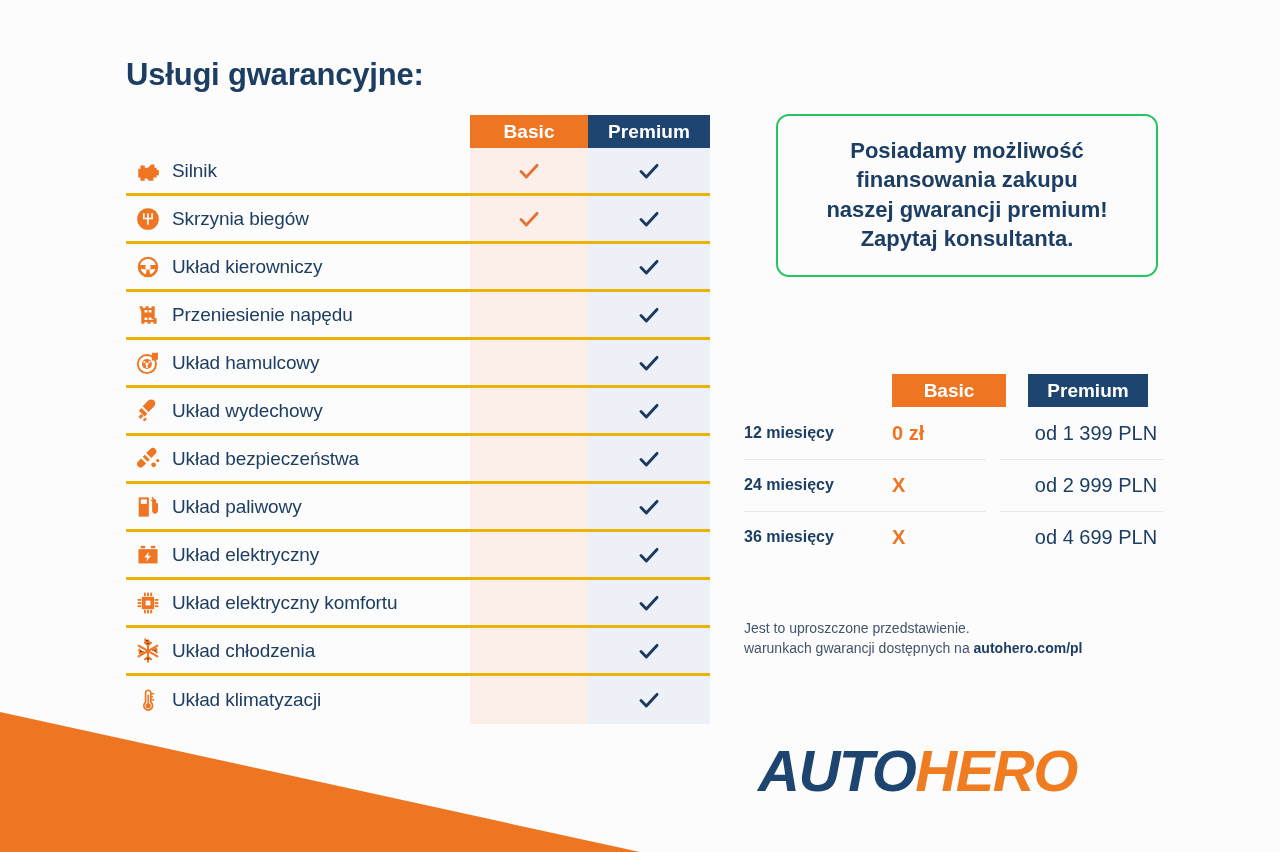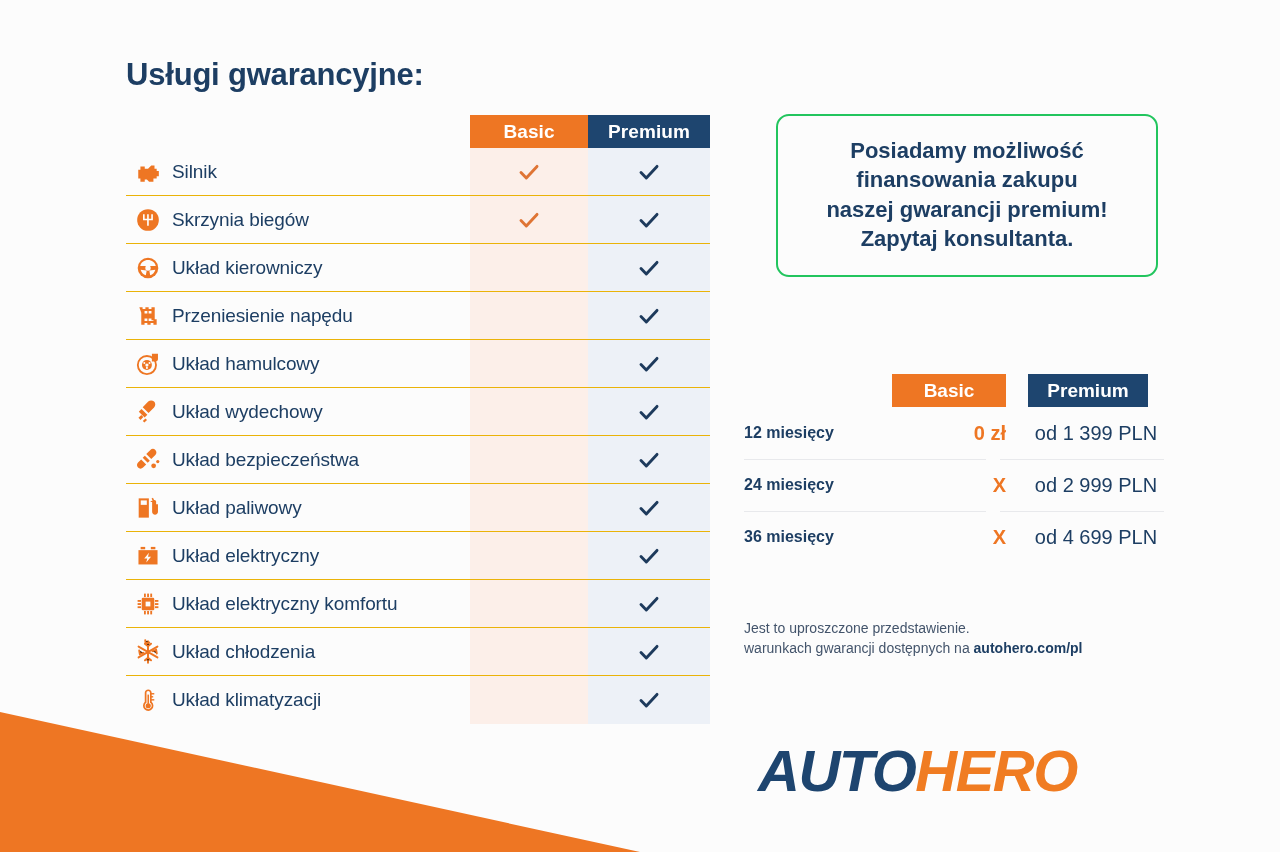--- a/index.html
+++ b/index.html
@@ -79,21 +79,21 @@
   }
   .col-chip.basic   { width: 118px; background: #EE7623; }
   .col-chip.premium { width: 122px; background: #1E456F; }
 
   .srv-row {
     position: relative;
     z-index: 1;
     display: flex;
     align-items: center;
     height: 48px;
-    border-bottom: 1px solid #eab308;
+    border-bottom: 3px solid #eab308;
   }
   .srv-row:last-child { border-bottom: none; }
 
   .srv-icon {
     width: 46px;
     display: flex;
     align-items: center;
     justify-content: flex-start;
     padding-left: 9px;
     color: #EE7623;
@@ -194,21 +194,21 @@
     flex: none;
     font-size: 16px;
     font-weight: bold;
     color: #1D3E63;
     white-space: nowrap;
   }
   .price-gap { width: 22px; flex: none; }
   .price-basic {
     width: 114px;
     flex: none;
-    text-align: right;
+    text-align: left;
     font-size: 20px;
     font-weight: bold;
     color: #EE7623;
   }
   .price-premium {
     width: 136px;
     flex: none;
     text-align: center;
     font-size: 20px;
     font-weight: normal;

